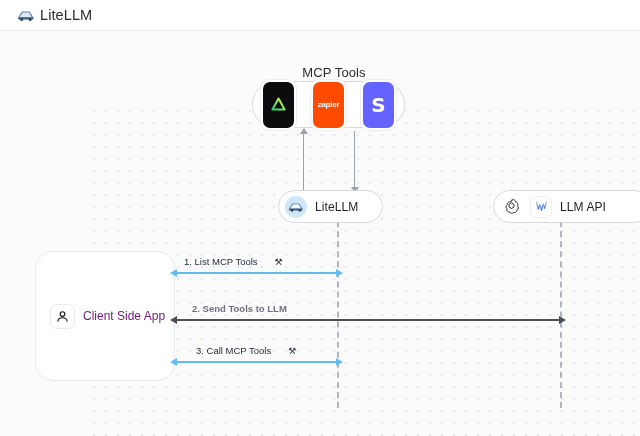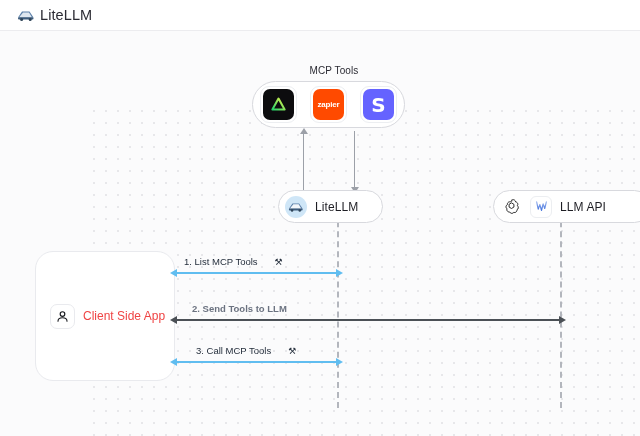--- a/index.html
+++ b/index.html
@@ -93,39 +93,39 @@
   }
   .lifeline.litellm { left: 337px; top: 160px; height: 217px; }
   .lifeline.llmapi  { left: 560px; top: 160px; height: 217px; }
 
   
   .mcp-title {
     position: absolute;
     left: 284px; top: 34px;
     width: 100px;
     text-align: center;
-    font-size: 10px;
+    font-size: 13px;
     color: #2b2b33;
     letter-spacing: .1px;
   }
   .mcp-box {
     position: absolute;
     left: 252px; top: 50px;
     width: 153px; height: 47px;
     border: 1.3px solid #d8d9de;
     border-radius: 24px;
     background: #ffffff;
     display: flex;
     align-items: center;
     justify-content: center;
     gap: 13px;
     box-sizing: border-box;
   }
   .tool-icon {
-    width: 31px; height: 31px;
+    width: 31px; height: 46px;
     border-radius: 7px;
     display: flex;
     align-items: center;
     justify-content: center;
     flex: none;
     box-sizing: border-box;
   }
   .tool-icon.linear  { background: #0c0c0e; }
   .tool-icon.zapier  { background: #ff4a00; }
   .tool-icon.slack   { background: #6563ff; }
@@ -236,21 +236,21 @@
     border: 1px solid #e9eaee;
     background: #ffffff;
     display: flex;
     align-items: center;
     justify-content: center;
     flex: none;
     box-sizing: border-box;
   }
   .client-label {
     font-size: 12px;
-    color: #ef4444;
+    color: #701a75;
     white-space: nowrap;
   }
 
   
   .msg { position: absolute; }
   .msg-line {
     position: absolute;
     height: 1.5px;
     top: 0; left: 0;
   }

